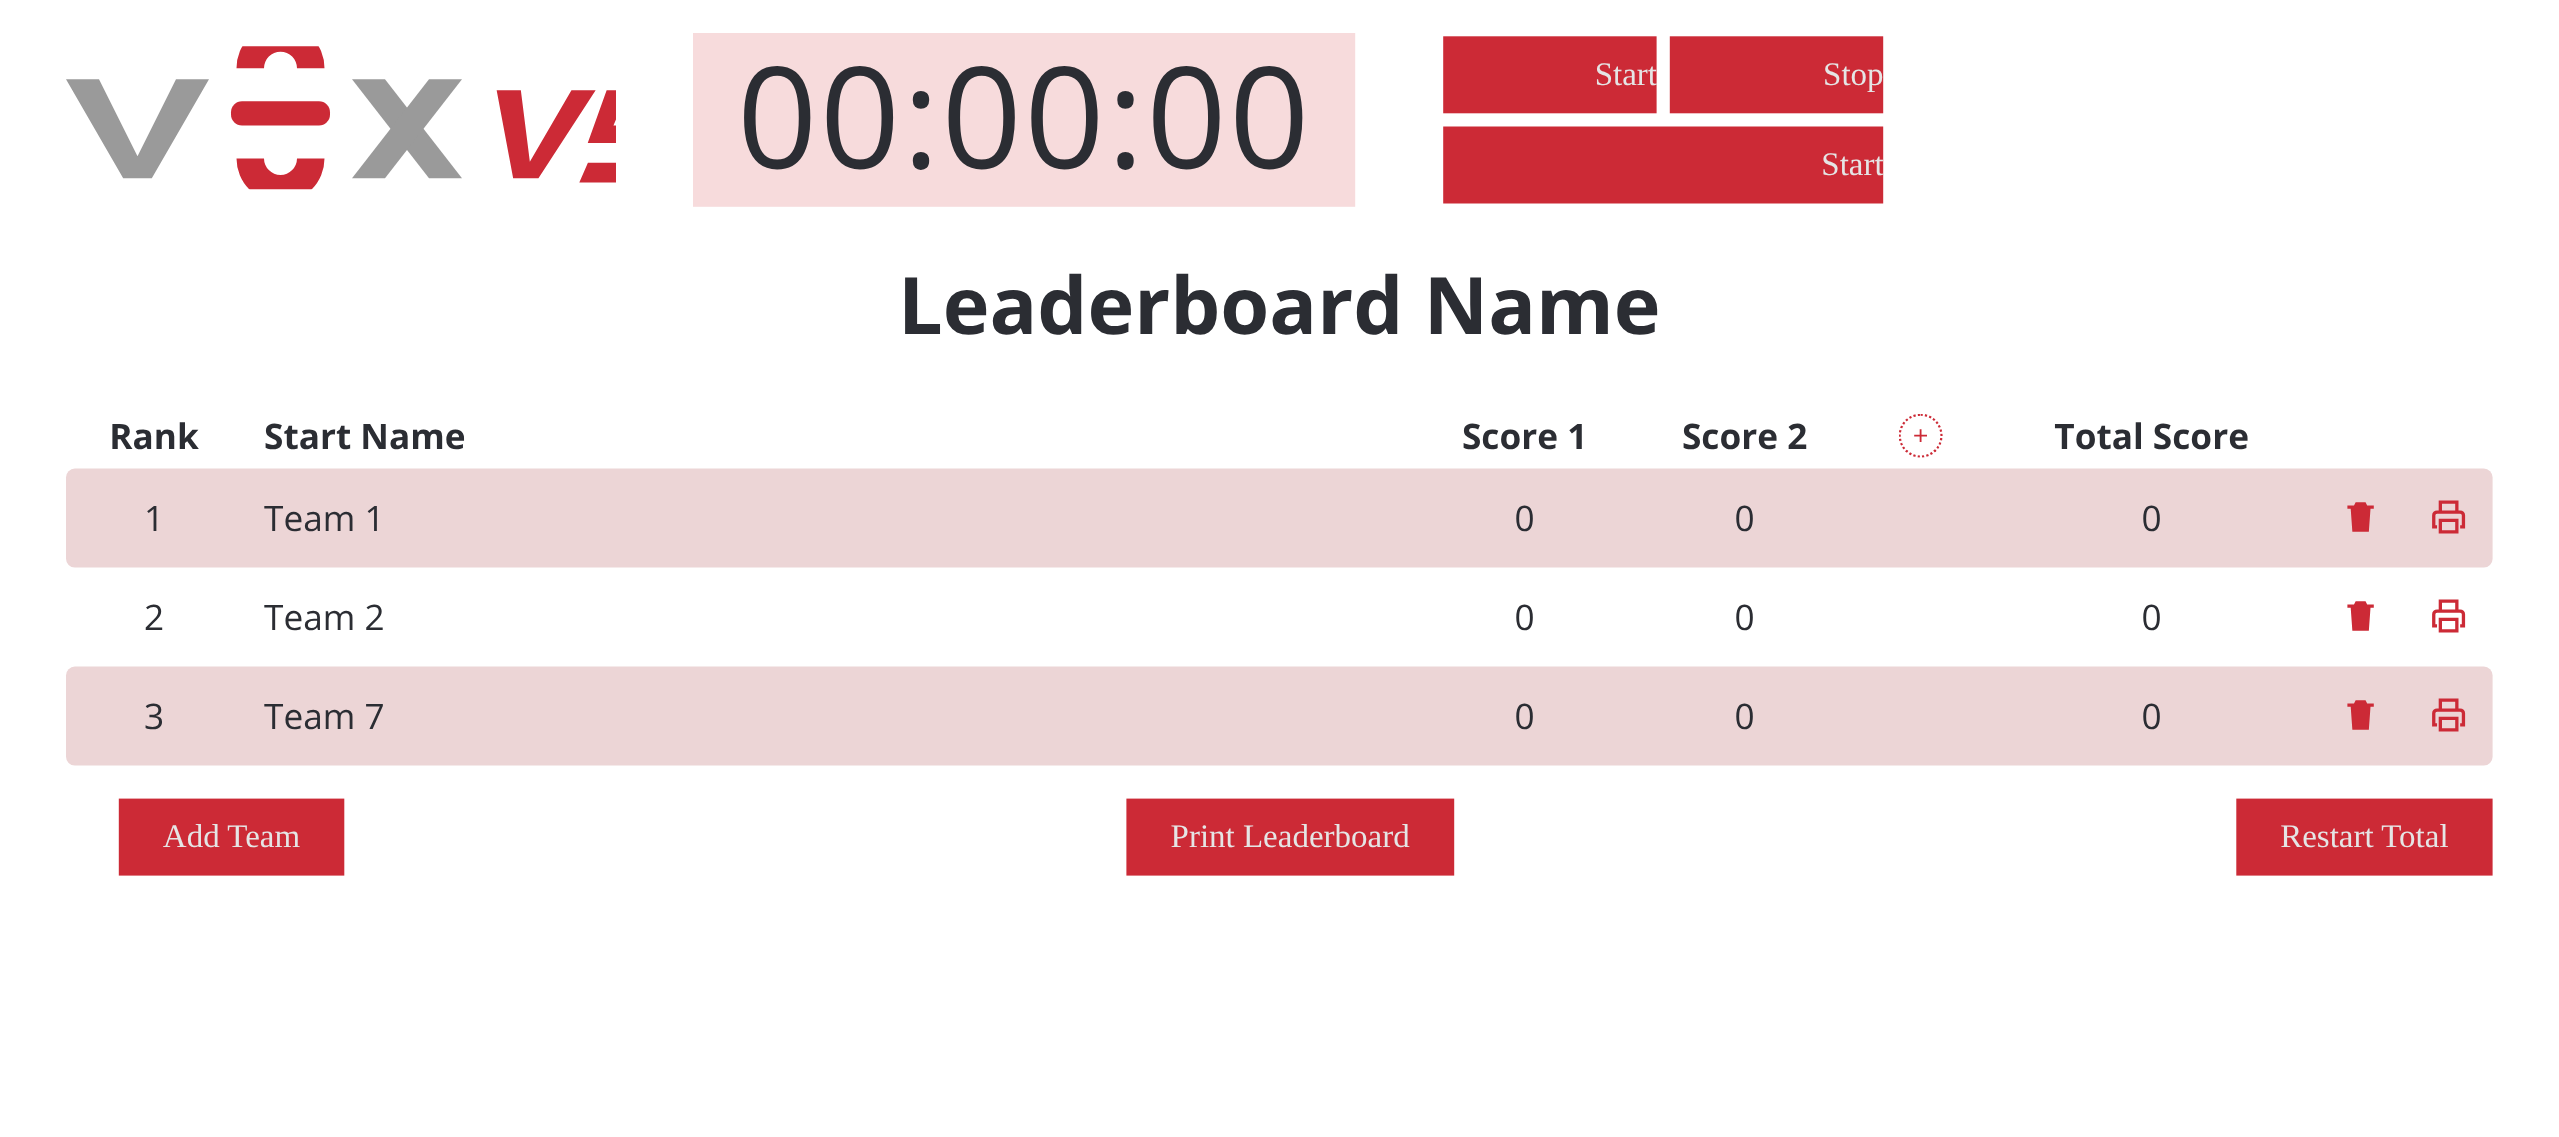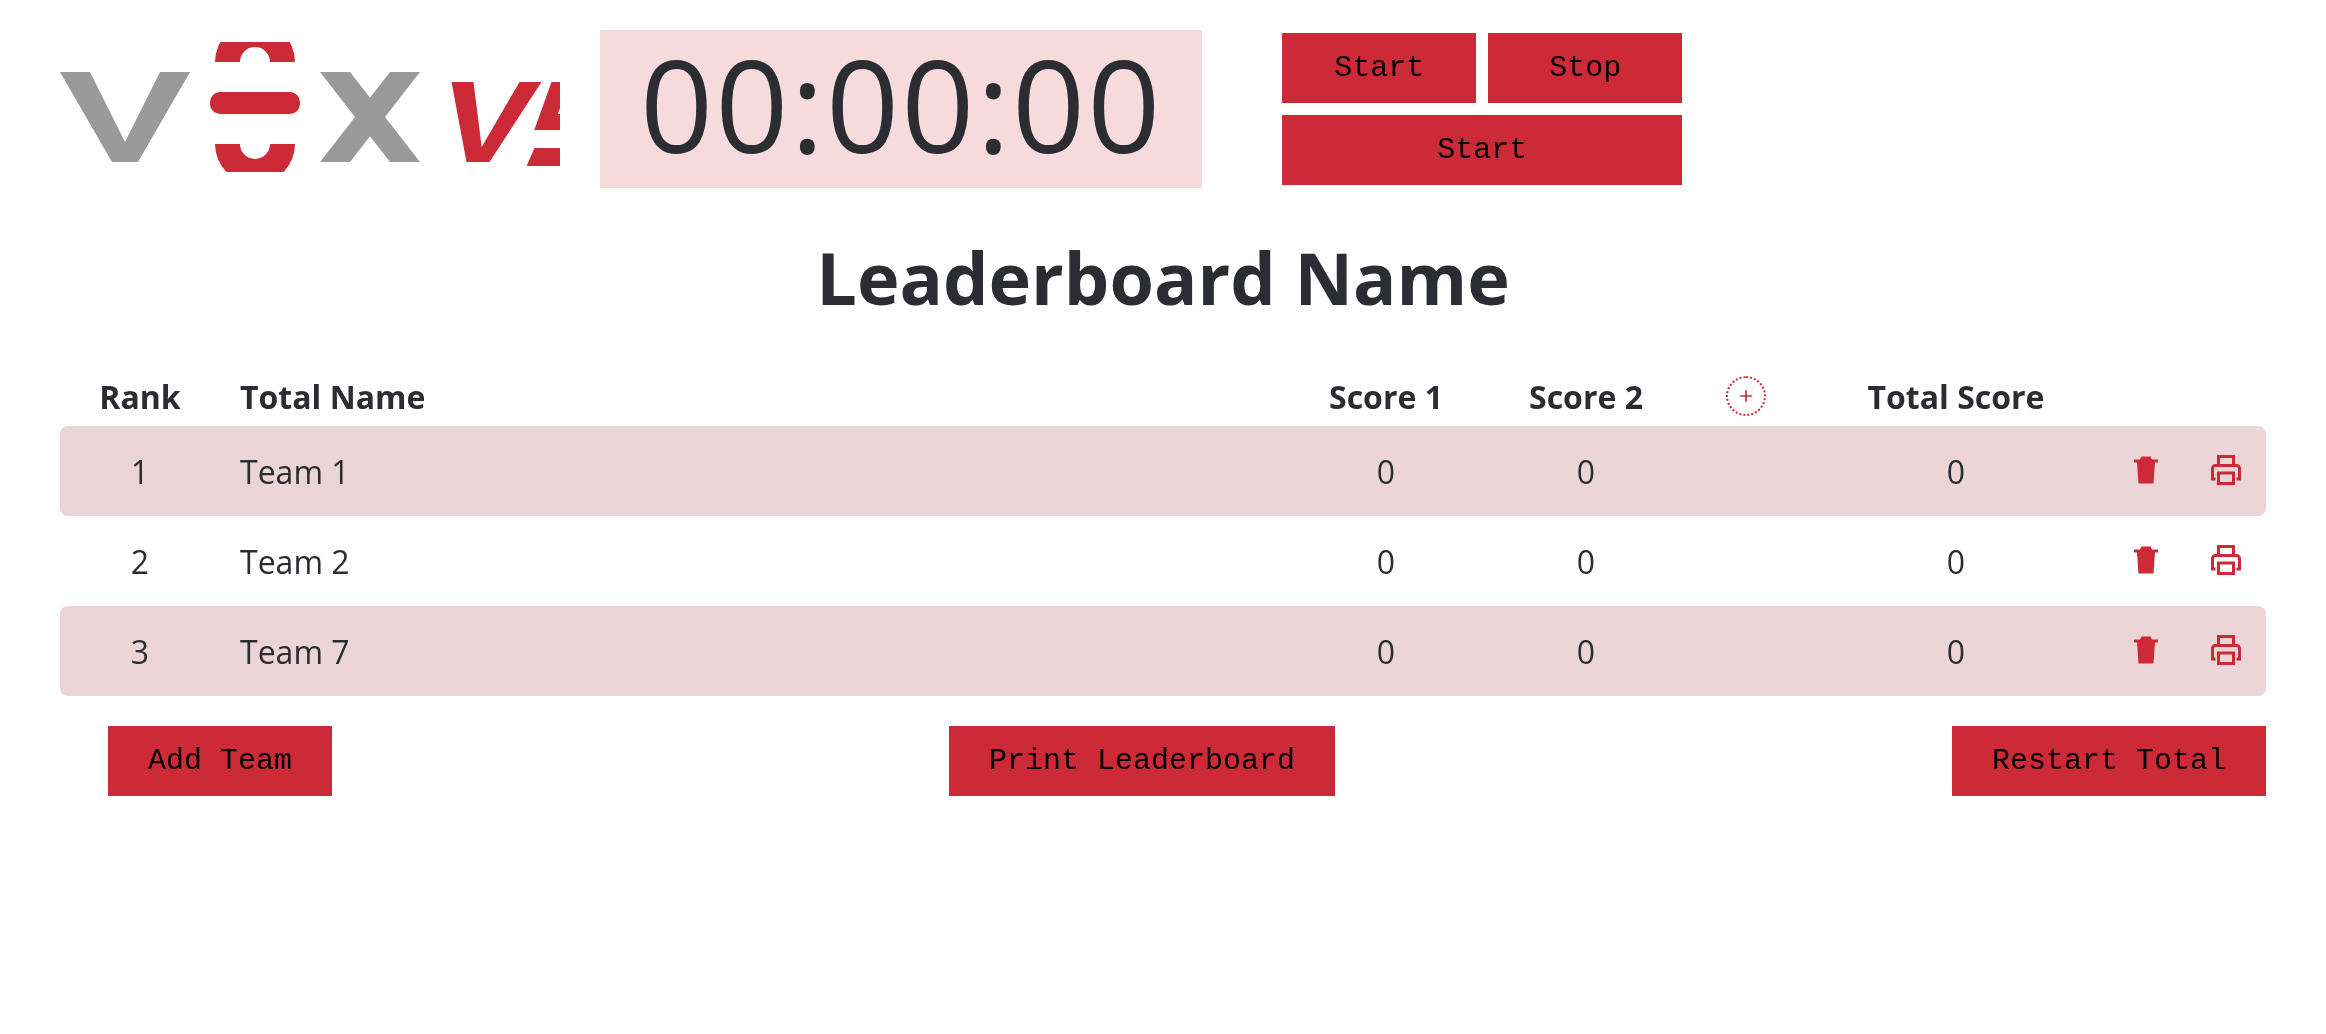--- a/index.html
+++ b/index.html
@@ -24,38 +24,39 @@
   .timer {
     background: #f7dbdc;
     color: #2b2d33;
     font-size: 128px;
     font-weight: 500;
     letter-spacing: 2px;
     padding: 10px 40px 20px 40px;
     line-height: 1;
     text-align: center;
     font-variant-numeric: tabular-nums;
+    margin-left: 30px;
   }
   .controls {
     display: grid;
     grid-template-columns: 1fr 1fr;
     gap: 12px;
     margin-left: 40px;
     flex: 0 0 400px;
   }
   .btn {
     background: #cc2a36;
-    color: #000000;
+    color: #e5e5e5;
     border: none;
     font-size: 30px;
     font-weight: 500;
     padding: 18px 0;
-    text-align: center;
+    text-align: right;
     cursor: pointer;
-    font-family: Liberation Mono, monospace;
+    font-family: Liberation Serif, serif;
   }
   .controls .reset { grid-column: 1 / span 2; }
   .title {
     text-align: center;
     font-size: 72px;
     font-weight: 700;
     color: #2b2d33;
     margin-bottom: 40px;
   }
   
@@ -135,21 +136,21 @@
     <button class="btn">Stop</button>
     <button class="btn reset">Start</button>
   </div>
 </div>
 
 <h1 class="title">Leaderboard Name</h1>
 
 <div class="board">
   <div class="row header-row">
     <div class="rank">Rank</div>
-    <div class="team">Total Name</div>
+    <div class="team">Start Name</div>
     <div class="score1">Score 1</div>
     <div class="score2">Score 2</div>
     <div class="add-col">
       <button class="add-score-btn">
         <svg viewBox="0 0 24 24">
             <path d="M11 5h2v14h-2zM5 11h14v2H5z" fill="currentColor"></path>
           </svg>
       </button>
     </div>
     <div class="total">Total Score</div>

